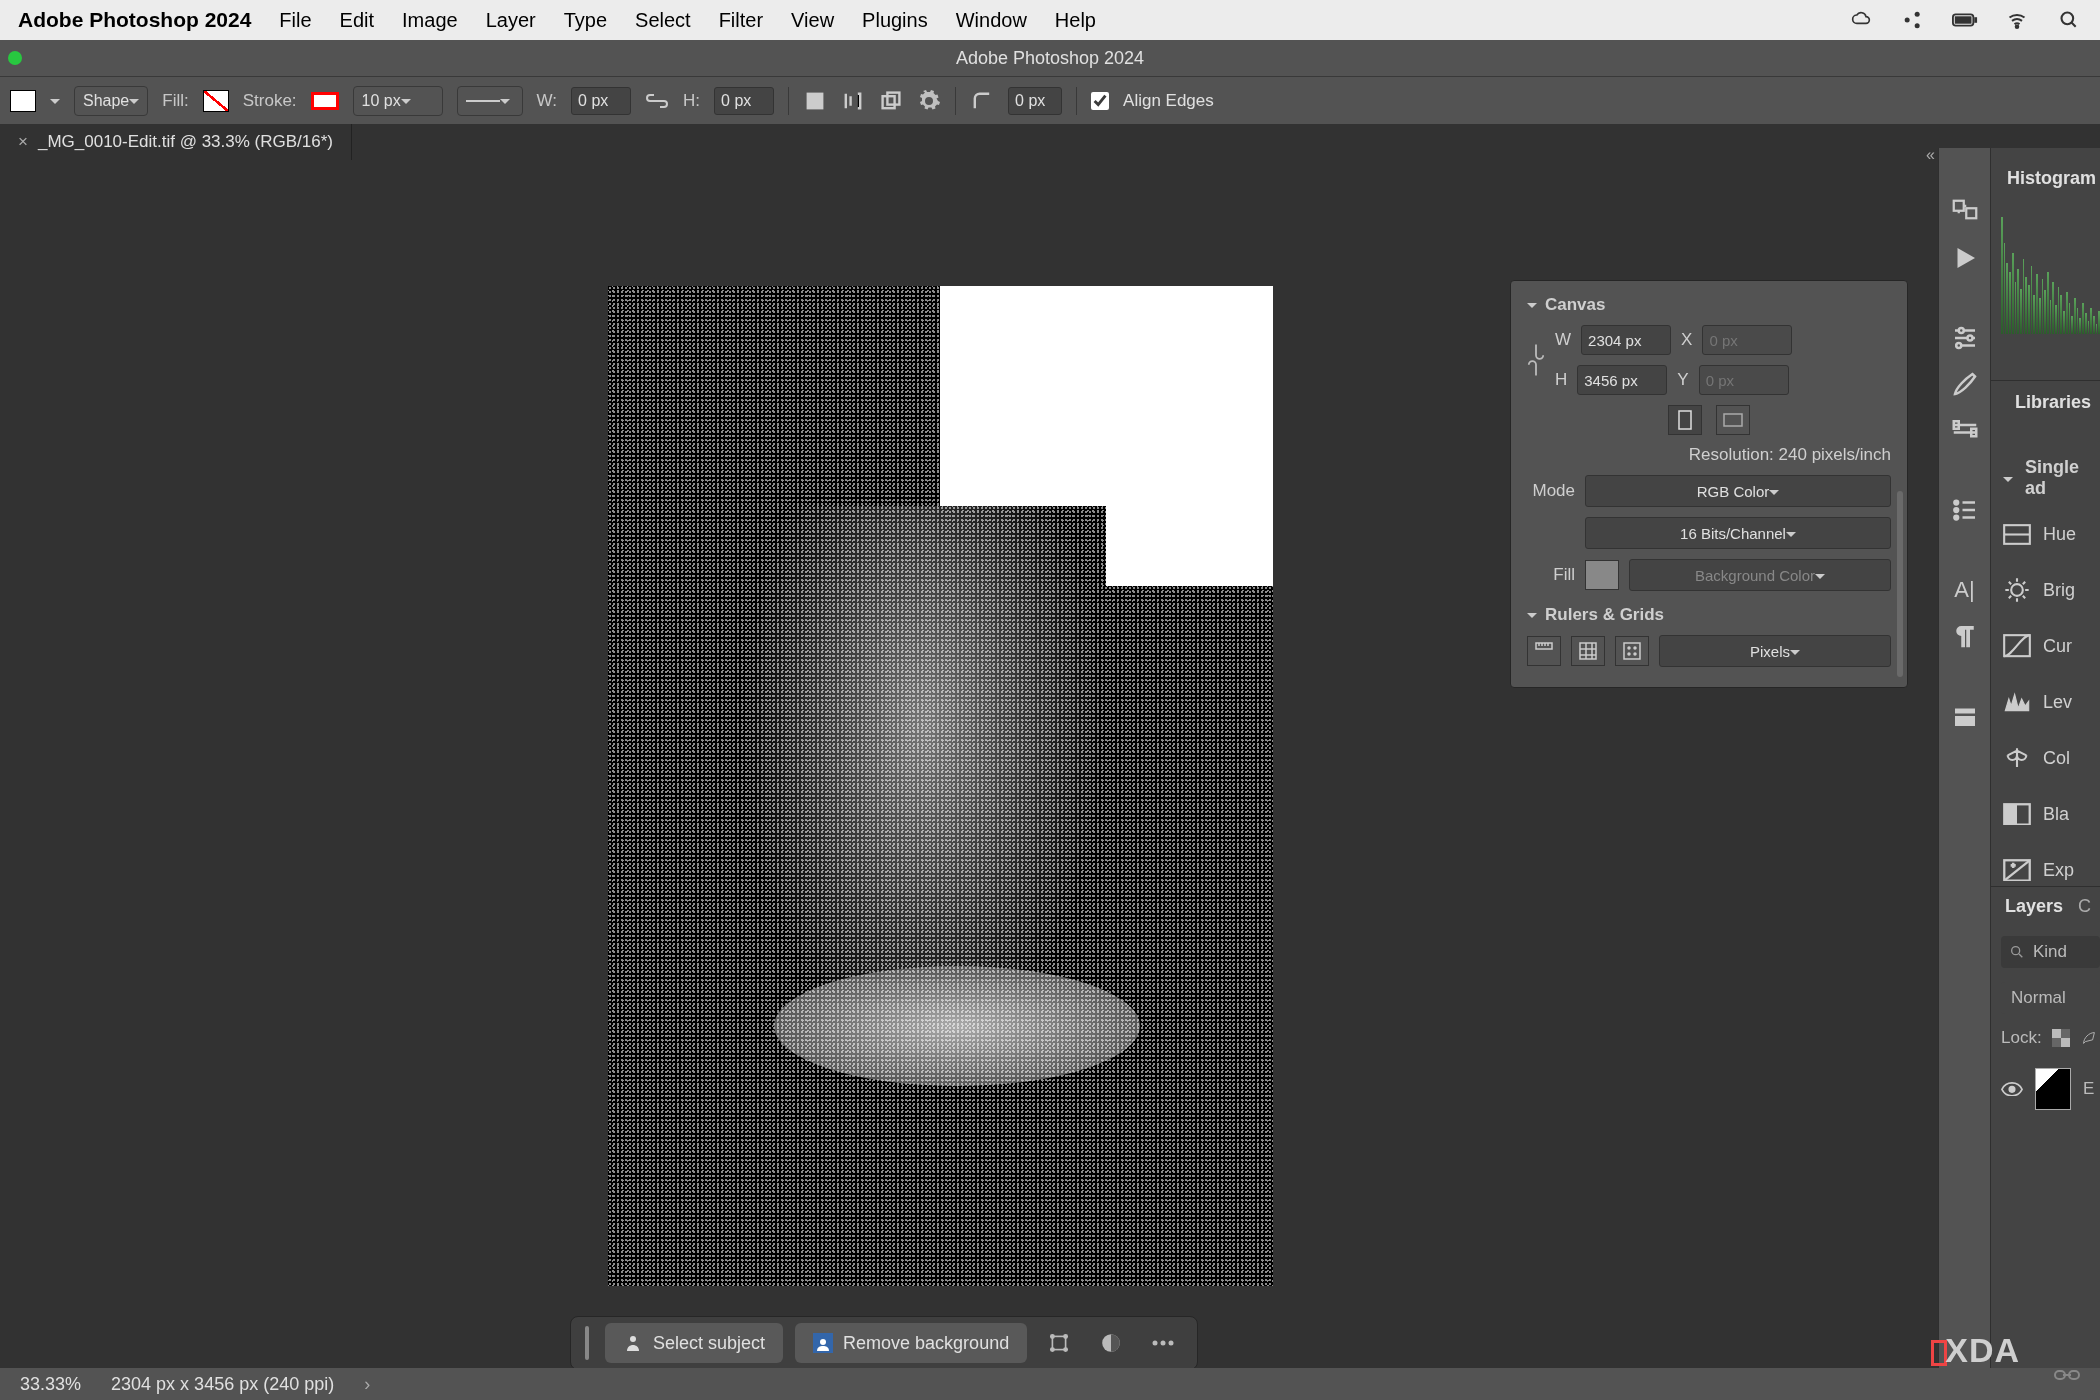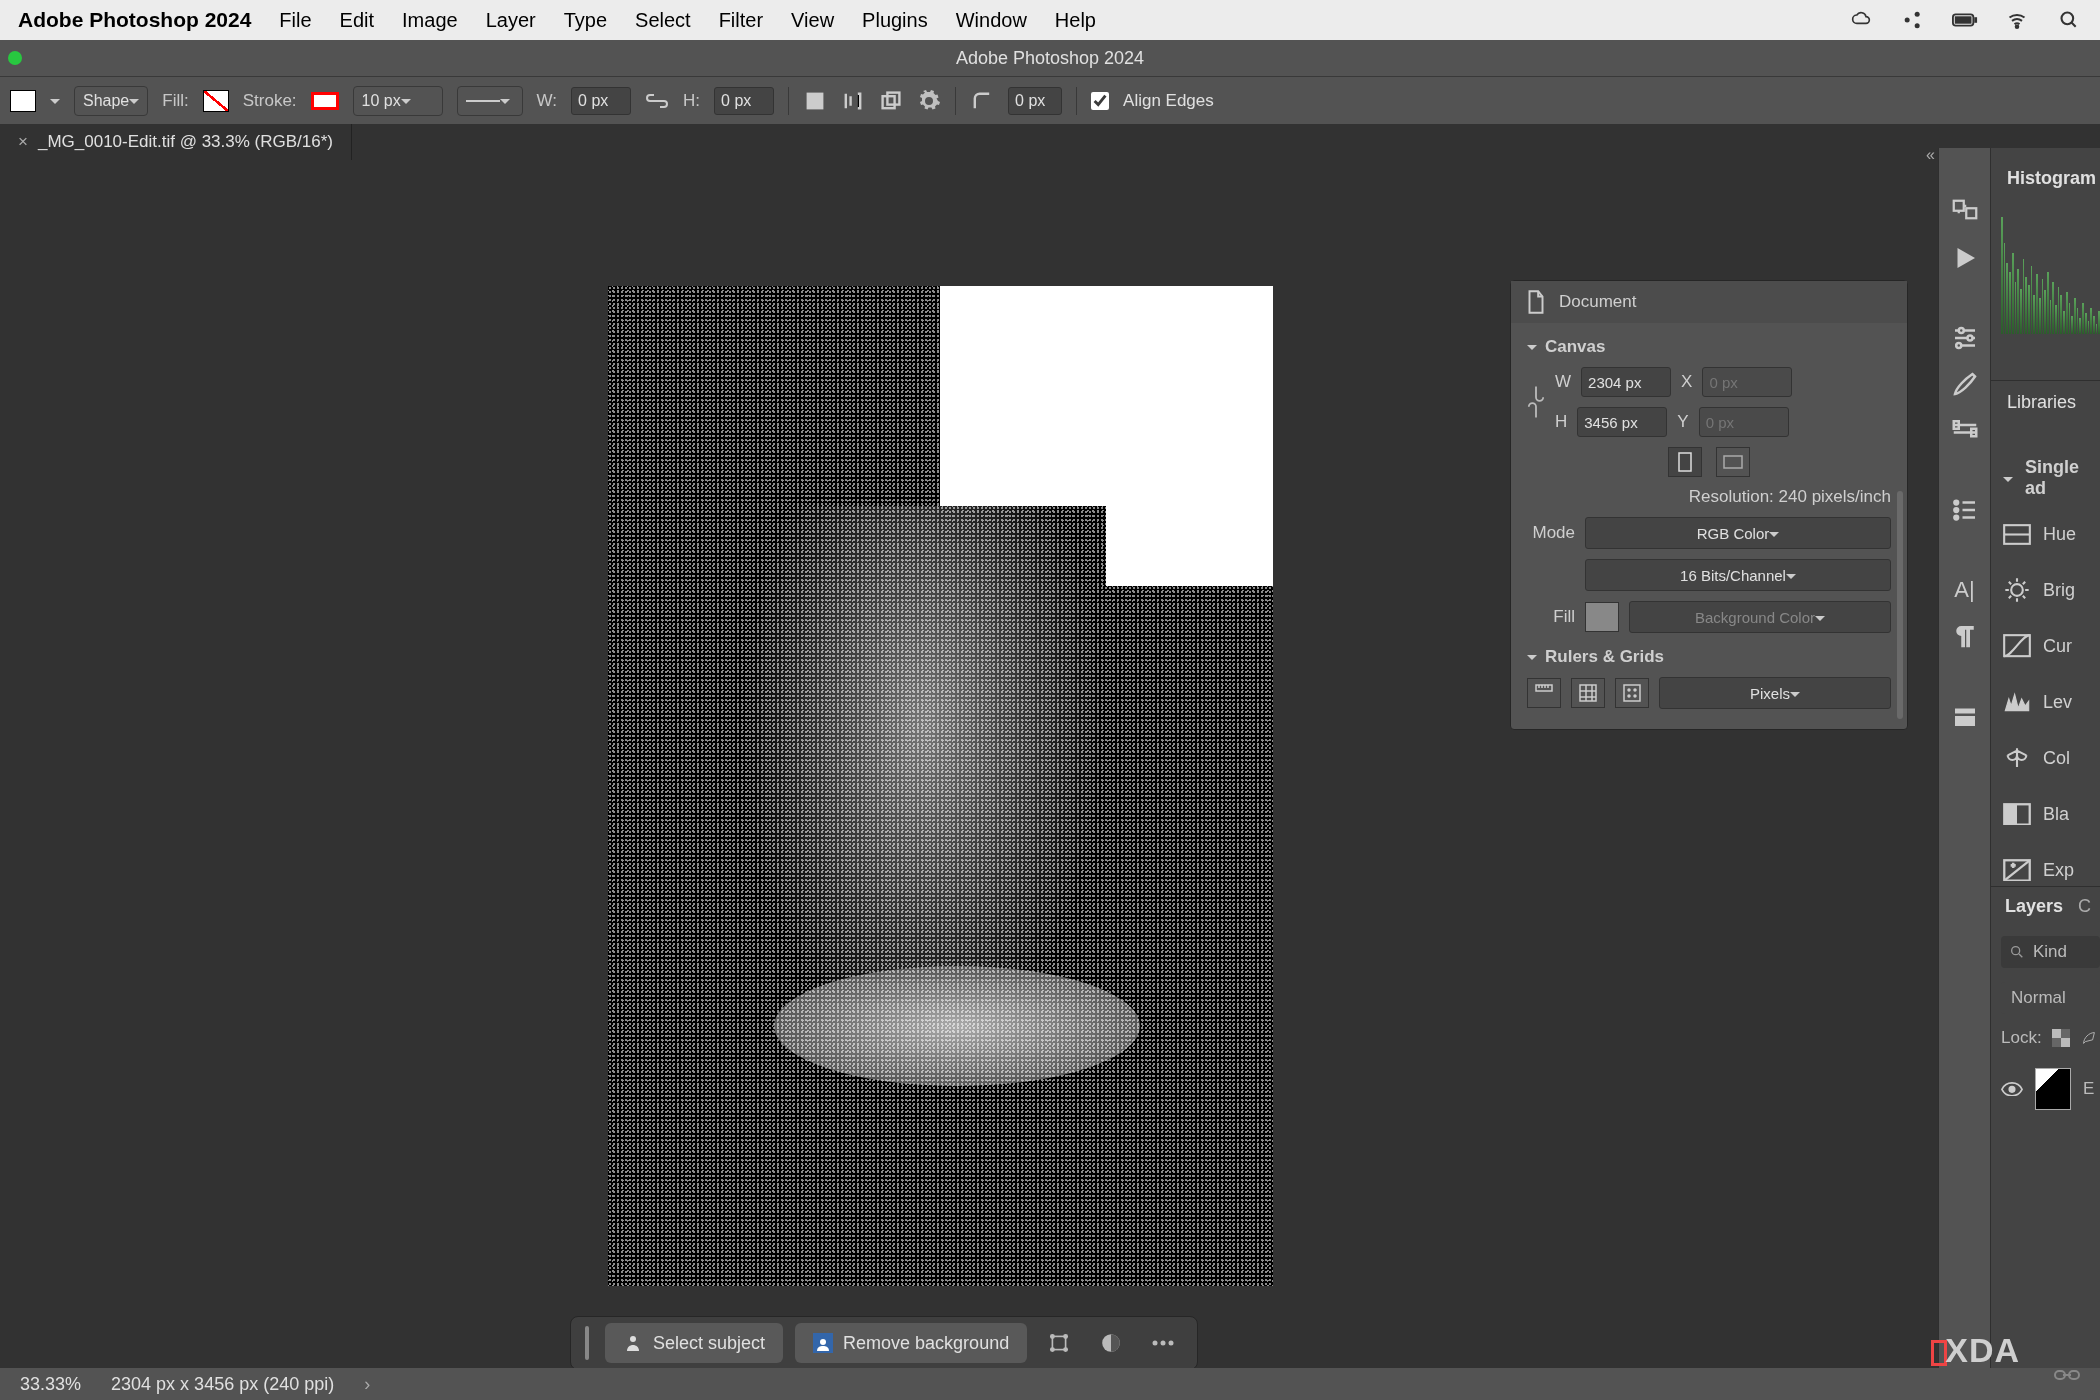--- a/index.html
+++ b/index.html
@@ -71,21 +71,21 @@
 .dockcol{position:absolute;top:0;right:0;bottom:0;background:#444;display:flex}
 .vbar{width:52px;background:#535353;display:flex;flex-direction:column;align-items:center;gap:18px;padding-top:50px;border-left:1px solid #2f2f2f}
 .vbar .vi{width:30px;height:28px;color:#ccc;display:flex;align-items:center;justify-content:center}
 .vbar .spacer{height:16px}
 .rpanels{width:110px;background:#444;border-left:1px solid #2f2f2f;position:relative}
 
 
 .histlabel{position:absolute;top:20px;left:16px;color:#e0e0e0;font-weight:700;font-size:18px}
 .histo{position:absolute;top:56px;left:10px;right:0;height:130px;overflow:hidden;display:flex;align-items:flex-end;gap:1px}
 .histo .b{width:3px;background:linear-gradient(#5aa15a,#2c5c2c)}
-.liblabel{position:absolute;top:244px;left:16px;color:#e0e0e0;font-weight:400;font-size:18px}
+.liblabel{position:absolute;top:244px;left:24px;color:#e0e0e0;font-weight:700;font-size:18px}
 .libhr{position:absolute;top:232px;left:0;right:0;height:1px;background:#2f2f2f}
 
 .sadj{position:absolute;top:302px;left:12px;right:0;color:#d0d0d0}
 .sadj .row{display:flex;align-items:center;gap:12px;height:56px;font-size:18px}
 .sadj .ai{width:28px;height:22px;display:flex;align-items:center;justify-content:center;color:#c8c8c8}
 
 .layerslbl{position:absolute;top:748px;left:14px;color:#e0e0e0;font-weight:700;font-size:18px}
 .layerhr{position:absolute;top:738px;left:0;right:0;height:1px;background:#2f2f2f}
 .layerbody{position:absolute;top:788px;left:10px;right:0;color:#bbb;font-size:17px}
 .layerbody .in{background:#3a3a3a;height:32px;border-radius:4px;display:flex;align-items:center;gap:8px;padding:0 8px;margin-bottom:14px}
@@ -281,27 +281,20 @@
   <div class="ibtn">
         <svg viewBox="0 0 24 8" width="24" height="8" fill="#bbb">
           <circle cx="4" cy="4" r="2.5"></circle>
           <circle cx="12" cy="4" r="2.5"></circle>
           <circle cx="20" cy="4" r="2.5"></circle>
         </svg>
       </div>
  </div>
 
  <div class="props">
-  <div class="docrow">
-   <svg width="22" height="26" viewBox="0 0 20 24" stroke="#ccc" fill="none" stroke-width="1.8">
-          <path d="M4 2h8l4 5v15H4z"></path>
-          <path d="M12 2v5h4"></path>
-        </svg>
-   <span>Document</span>
-  </div>
   <div class="sect">
    <div class="shead">
     <span class="chevdown"></span>
     <b>Canvas</b>
    </div>
    <div class="srow">
     <svg width="18" height="36" viewBox="0 0 14 30" stroke="#bbb" fill="none" stroke-width="1.5">
             <path d="M7 2v9a3 3 0 006 0M7 28v-9a3 3 0 00-6 0"></path>
           </svg>
     <div style="display:flex;flex-direction:column;gap:10px">

